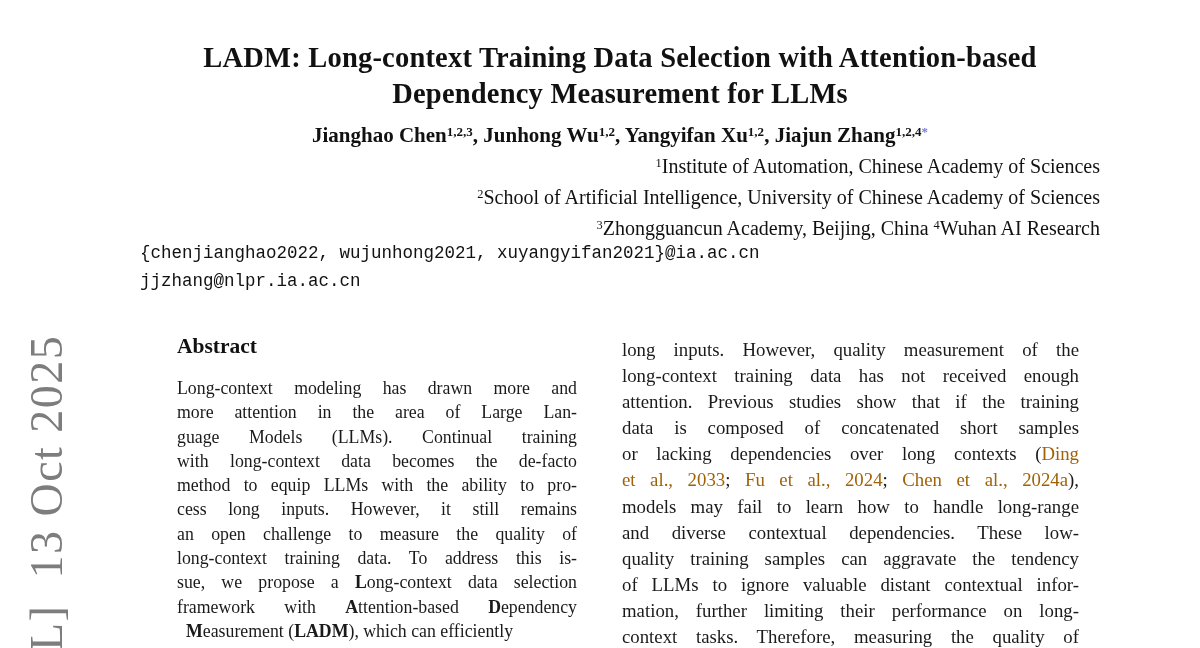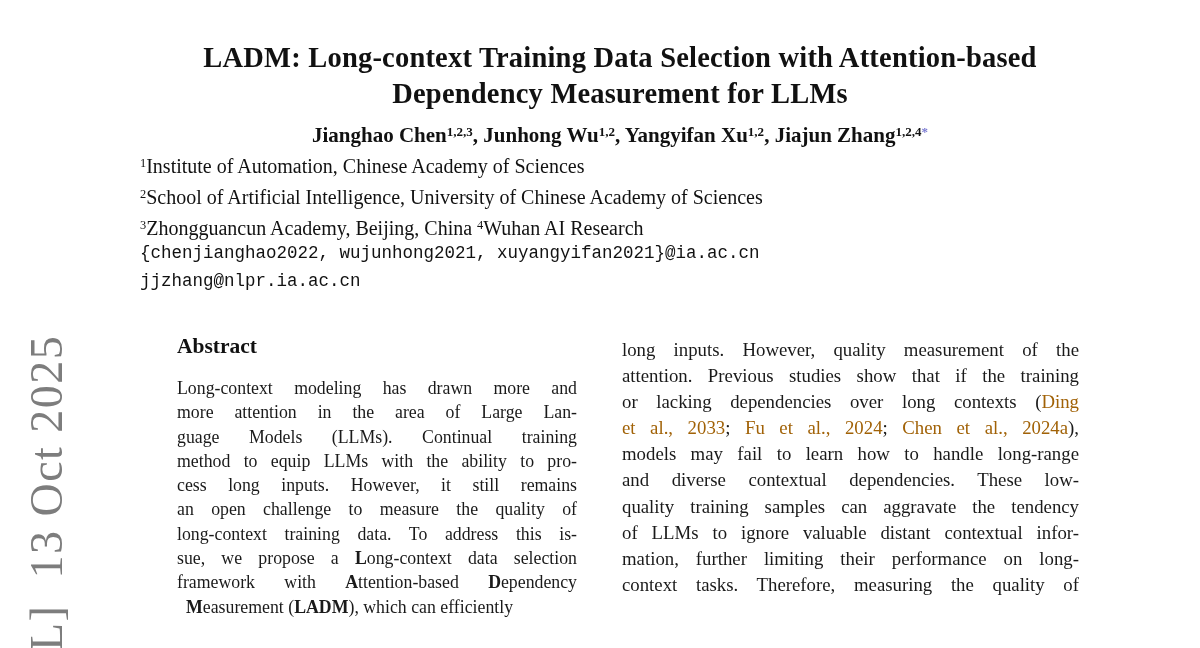--- a/index.html
+++ b/index.html
@@ -37,21 +37,21 @@
   }
   .title-block { position: absolute; top: 40px; left: 0; right: 0; }
   .authors {
     position: absolute; top: 123px; left: 0; right: 0;
     text-align: center;
     font-size: 21px; font-weight: bold;
     color: #111;
   }
   .affils { position: absolute; top: 152px; left: 0; right: 0; }
   .affil-line {
-    text-align: left;
+    text-align: right;
     font-size: 20px;
     line-height: 28px;
     color: #111;
   }
   .emails { position: absolute; top: 239px; left: 0; right: 0; }
   .email-line {
     text-align: left;
     font-family: "Liberation Mono", "DejaVu Sans Mono", monospace;
     font-size: 17.5px;
     line-height: 28px;
@@ -127,32 +127,35 @@
   </div>
 
 </div>
 
 <div class="abstract-heading">Abstract</div>
 
 <div class="abstract-body">
     <div class="jline">Long-context modeling has drawn more and</div>
     <div class="jline">more attention in the area of Large Lan-</div>
     <div class="jline">guage Models (LLMs).  Continual training</div>
+    <div class="jline">with long-context data becomes the de-facto</div>
     <div class="jline">method to equip LLMs with the ability to pro-</div>
     <div class="jline">cess long inputs.  However, it still remains</div>
     <div class="jline">an open challenge to measure the quality of</div>
     <div class="jline">long-context training data.  To address this is-</div>
     <div class="jline">sue, we propose a <b>L</b>ong-context data selection</div>
     <div class="jline">framework with <b>A</b>ttention-based <b>D</b>ependency</div>
     <div class="jline"><b>M</b>easurement (<b>LADM</b>), which can efficiently</div>
   </div>
 
 <div class="right-column">
     <div class="jline">long inputs. However, quality measurement of the</div>
+    <div class="jline">long-context training data has not received enough</div>
     <div class="jline">attention. Previous studies show that if the training</div>
+    <div class="jline">data is composed of concatenated short samples</div>
     <div class="jline">or lacking dependencies over long contexts (<span class="cite">Ding</span></div>
     <div class="jline"><span class="cite">et al., 2033</span>; <span class="cite">Fu et al., 2024</span>; <span class="cite">Chen et al., 2024a</span>),</div>
     <div class="jline">models may fail to learn how to handle long-range</div>
     <div class="jline">and diverse contextual dependencies. These low-</div>
     <div class="jline">quality training samples can aggravate the tendency</div>
     <div class="jline">of LLMs to ignore valuable distant contextual infor-</div>
     <div class="jline">mation, further limiting their performance on long-</div>
     <div class="jline">context tasks. Therefore, measuring the quality of</div>
   </div>
 

